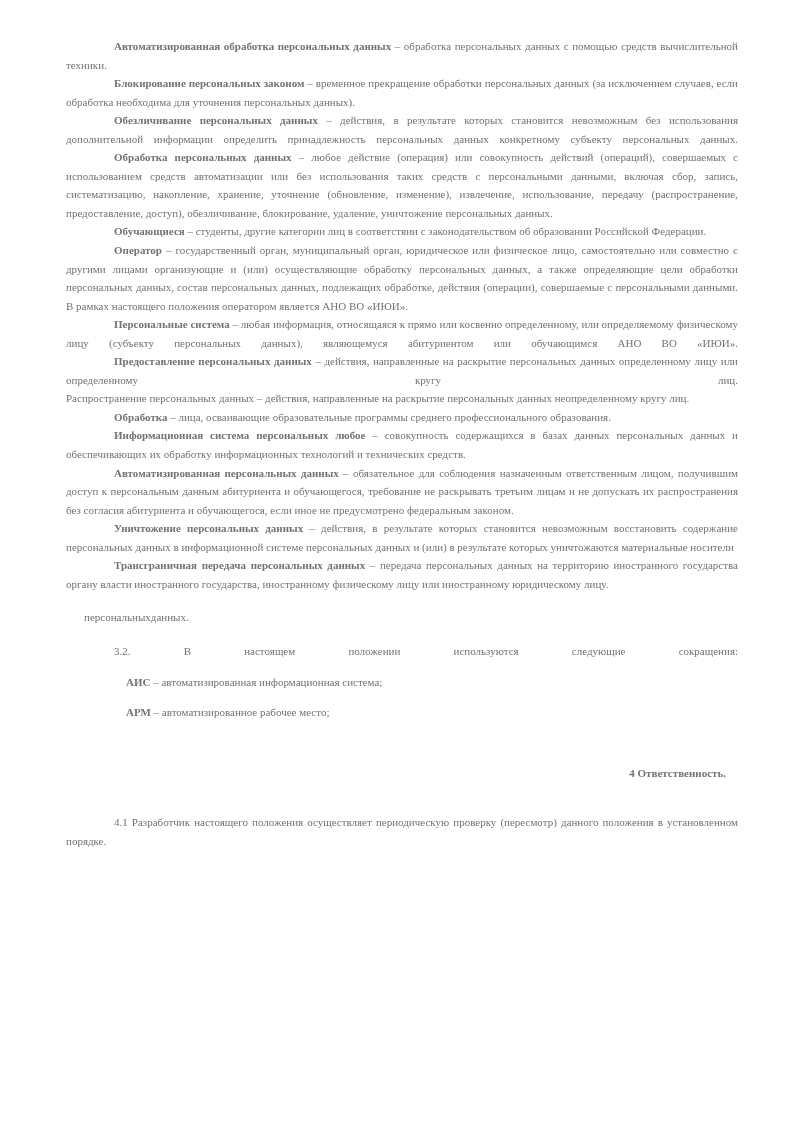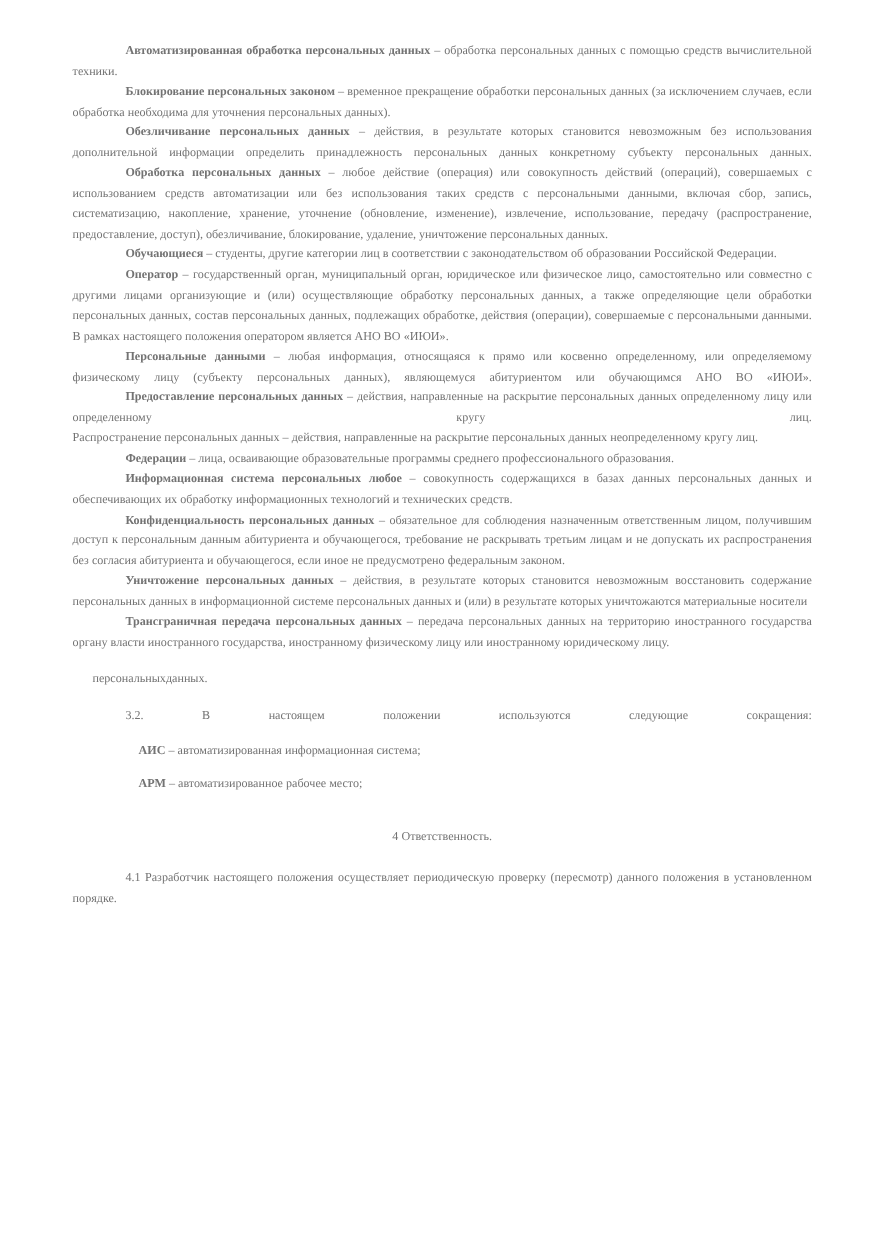--- a/index.html
+++ b/index.html
@@ -6,51 +6,51 @@
   body { width: 794px; height: 1123px; position: relative; overflow: hidden; }
   .page {
     position: absolute; left: 66px; top: 37px; width: 672px;
     font-family: "Liberation Serif", "DejaVu Serif", serif;
     font-size: 11px; line-height: 18.55px; color: #737373;
   }
   .p { margin: 0; text-indent: 48px; text-align: justify; }
   .p.last-justify { text-align-last: justify; }
   .p b, .term { font-weight: bold; }
   .abbr { margin: 12px; padding-left: 48px; }
-  .heading { margin: 0; text-align: center; font-weight: normal; }
+  .heading { margin: 12px; text-align: right; font-weight: bold; }
   .spacer { height: 18.55px; }
   .tail { margin: 15px; padding-left: 3px; }
 </style>
 </head>
 <body>
 
 <div class="page">
 
   <p class="p"><span class="term">Автоматизированная обработка персональных данных</span><span> – обработка персональных данных с помощью средств вычислительной техники.</span></p>
 
   <p class="p"><span class="term">Блокирование персональных законом</span><span> – временное прекращение обработки персональных данных (за исключением случаев, если обработка необходима для уточнения персональных данных).</span></p>
 
   <p class="p last-justify"><span class="term">Обезличивание персональных данных</span><span> – действия, в результате которых становится невозможным без использования дополнительной информации определить принадлежность персональных данных конкретному субъекту персональных данных.</span></p>
 
   <p class="p"><span class="term">Обработка персональных данных</span><span> – любое действие (операция) или совокупность действий (операций), совершаемых с использованием средств автоматизации или без использования таких средств с персональными данными, включая сбор, запись, систематизацию, накопление, хранение, уточнение (обновление, изменение), извлечение, использование, передачу (распространение, предоставление, доступ), обезличивание, блокирование, удаление, уничтожение персональных данных.</span></p>
 
   <p class="p"><span class="term">Обучающиеся</span><span> – студенты, другие категории лиц в соответствии с законодательством об образовании Российской Федерации.</span></p>
 
   <p class="p"><span class="term">Оператор</span><span> – государственный орган, муниципальный орган, юридическое или физическое лицо, самостоятельно или совместно с другими лицами организующие и (или) осуществляющие обработку персональных данных, а также определяющие цели обработки персональных данных, состав персональных данных, подлежащих обработке, действия (операции), совершаемые с персональными данными. В рамках настоящего положения оператором является АНО ВО «ИЮИ».</span></p>
 
-  <p class="p last-justify"><span class="term">Персональные данными</span><span> – любая информация, относящаяся к прямо или косвенно определенному, или определяемому физическому лицу (субъекту персональных данных), являющемуся абитуриентом или обучающимся АНО ВО «ИЮИ».</span></p>
+  <p class="p last-justify"><span class="term">Персональные система</span><span> – любая информация, относящаяся к прямо или косвенно определенному, или определяемому физическому лицу (субъекту персональных данных), являющемуся абитуриентом или обучающимся АНО ВО «ИЮИ».</span></p>
 
   <p class="p last-justify"><span class="term">Предоставление персональных данных</span><span> – действия, направленные на раскрытие персональных данных определенному лицу или определенному кругу лиц.</span></p>
   <p class="p" style="text-indent:0"><span>Распространение персональных данных – действия, направленные на раскрытие персональных данных неопределенному кругу лиц.</span></p>
 
-  <p class="p"><span class="term">Федерации</span><span> – лица, осваивающие образовательные программы среднего профессионального образования.</span></p>
+  <p class="p"><span class="term">Обработка</span><span> – лица, осваивающие образовательные программы среднего профессионального образования.</span></p>
 
   <p class="p"><span class="term">Информационная система персональных любое</span><span> – совокупность содержащихся в базах данных персональных данных и обеспечивающих их обработку информационных технологий и технических средств.</span></p>
 
-  <p class="p"><span class="term">Конфиденциальность персональных данных</span><span> – обязательное для соблюдения назначенным ответственным лицом, получившим доступ к персональным данным абитуриента и обучающегося, требование не раскрывать третьим лицам и не допускать их распространения без согласия абитуриента и обучающегося, если иное не предусмотрено федеральным законом.</span></p>
+  <p class="p"><span class="term">Автоматизированная персональных данных</span><span> – обязательное для соблюдения назначенным ответственным лицом, получившим доступ к персональным данным абитуриента и обучающегося, требование не раскрывать третьим лицам и не допускать их распространения без согласия абитуриента и обучающегося, если иное не предусмотрено федеральным законом.</span></p>
 
   <p class="p" style="text-align-last:left"><span class="term">Уничтожение персональных данных</span><span> – действия, в результате которых становится невозможным восстановить содержание персональных данных в информационной системе персональных данных и (или) в результате которых уничтожаются материальные носители</span></p>
 
   <p class="p"><span class="term">Трансграничная передача персональных данных</span><span> – передача персональных данных на территорию иностранного государства органу власти иностранного государства, иностранному физическому лицу или иностранному юридическому лицу.</span></p>
   <p class="tail">персональныхданных.</p>
 
   <p class="p last-justify">3.2. В настоящем положении используются следующие сокращения:</p>
   <p class="abbr"><span class="term">АИС</span><span> – автоматизированная информационная система;</span></p>
   <p class="abbr"><span class="term">АРМ</span><span> – автоматизированное рабочее место;</span></p>
 

